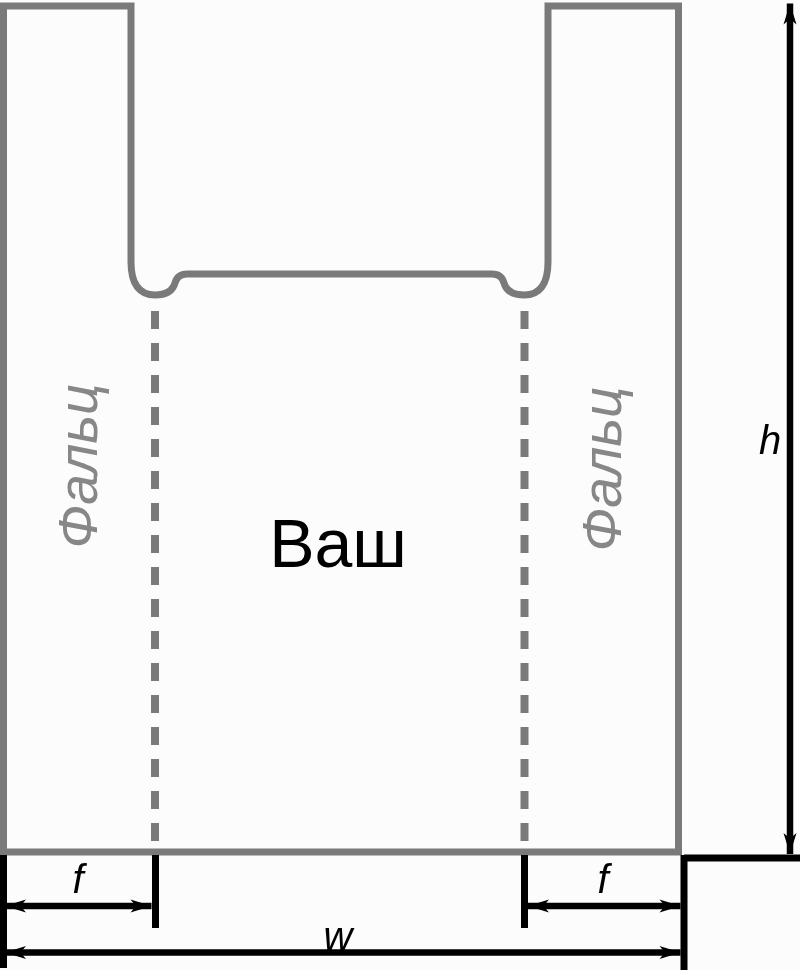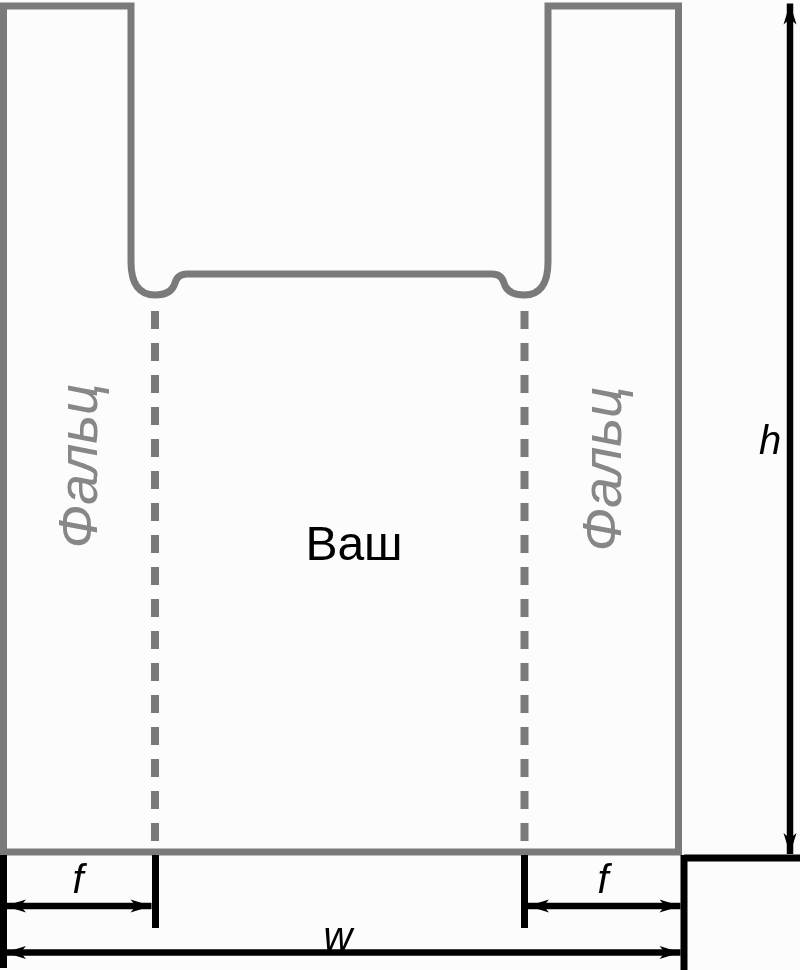--- a/index.html
+++ b/index.html
@@ -18,25 +18,25 @@
     position: absolute;
     left: 0;
     top: 0;
   }
   .label {
     position: absolute;
     text-align: center;
     white-space: nowrap;
   }
   .logo-text {
-    left: 104px;
+    left: 88px;
     top: 508px;
     width: 500px;
     color: #000;
-    font-size: 48px;
+    font-size: 68px;
     line-height: 71px;
     text-align: center;
   }
   .fold-label {
     width: 300px;
     height: 58px;
     line-height: 58px;
     font-size: 55px;
     font-style: italic;
     color: #878787;

